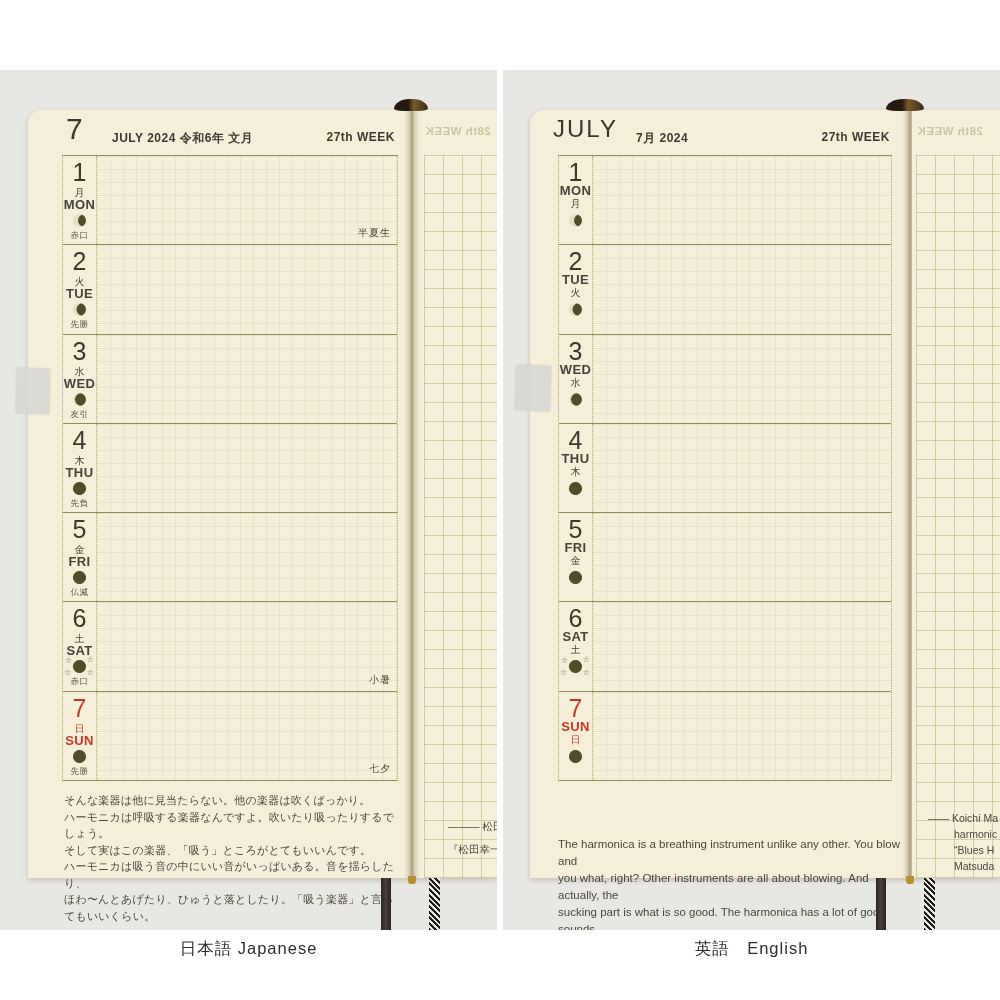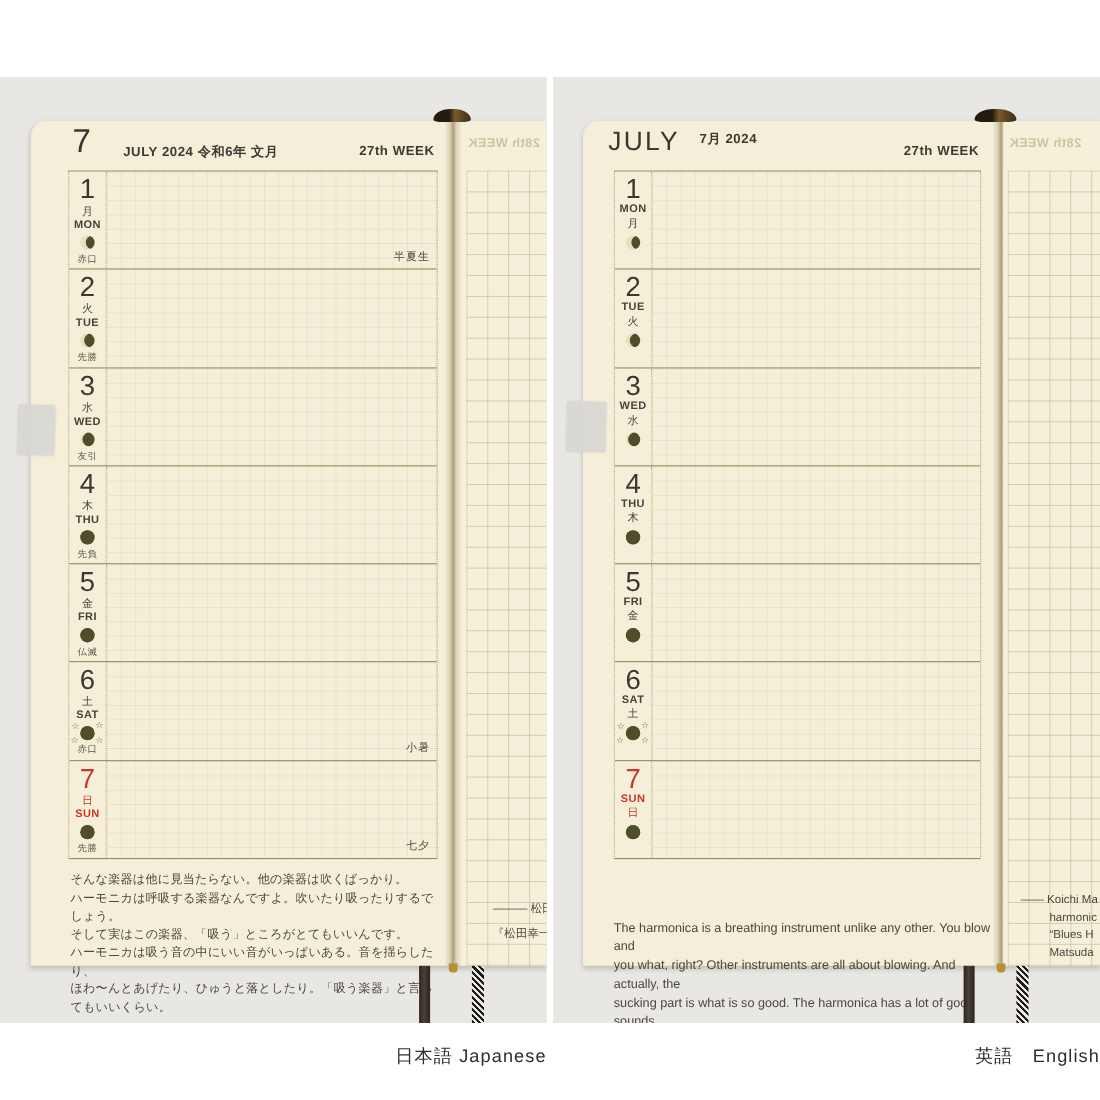--- a/index.html
+++ b/index.html
@@ -24,21 +24,21 @@
               border-top:1px solid #8f8f5e;border-left:1px dotted #aea772;border-right:1px dotted #aea772;}
   .day-row{flex:1;display:flex;border-bottom:1px solid #8f8f5e;position:relative;}
   .day-cell{width:34px;border-right:1px dotted #b5ae7c;display:flex;flex-direction:column;
             align-items:center;padding-top:4px;box-sizing:border-box;}
   .day-content{flex:1;position:relative;
      background-image:linear-gradient(to right, rgba(190,180,125,.20) 1px, transparent 1px),
                       linear-gradient(to bottom, rgba(190,180,125,.20) 1px, transparent 1px);
      background-size:13px 13px;}
   .d-num{font-size:25px;line-height:25px;font-weight:400;color:#3a3931;}
   .d-kanji{font-size:10px;line-height:13px;color:#45443a;margin-top:1px;}
-  .d-en{font-size:10px;line-height:11px;font-weight:700;letter-spacing:.4px;color:#45443a;}
+  .d-en{font-size:13px;line-height:11px;font-weight:700;letter-spacing:.4px;color:#45443a;}
   .d-rokuyo{font-size:8.5px;line-height:11px;color:#55543f;margin-top:2px;letter-spacing:.5px;}
   .red{color:#cb3726 !important;}
   .d-note{position:absolute;right:6px;bottom:4px;font-size:10px;color:#4c4b3a;letter-spacing:1px;}
 
   
   .moon-wrap{position:relative;margin:4px 0 1px;width:13px;height:13px;}
   .moon{display:block;width:13px;height:13px;border-radius:50%;background:#e7dfc0;overflow:hidden;position:relative;}
   .moon i{position:absolute;top:0;left:0;width:13px;height:13px;border-radius:50%;background:#4e4e2a;display:block;}
   .sparkle{position:absolute;font-size:8px;line-height:8px;color:#5c5b33;}
   .sp-tl{left:-8px;top:-3px;} .sp-tr{right:-8px;top:-4px;}
@@ -77,22 +77,22 @@
   .top-ribbon-en{left:383px;width:38px;}
   .ribbon{position:absolute;top:808px;height:52px;}
   .ribbon-solid{width:10px;background:linear-gradient(90deg,#2c241e,#4a403a 45%,#2c241e);}
   .ribbon-check{width:11px;background:repeating-linear-gradient(45deg,#1f1d1a 0 2px,#ece9e4 2px 4px);}
   .rs-jp{left:381px;} .rc-jp{left:429px;}
   .rs-en{left:373px;} .rc-en{left:421px;}
   .gold-tuft{position:absolute;top:806px;width:8px;height:8px;background:#b5922f;border-radius:0 0 45% 45%;}
   .gt-jp{left:408px;} .gt-en{left:403px;}
 
   
-  .caption{position:absolute;top:938px;width:497px;text-align:right;font-size:16.5px;
-           letter-spacing:1px;color:#2f2e2b;margin-top:11px;}
+  .caption{position:absolute;top:938px;width:497px;text-align:center;font-size:16.5px;
+           letter-spacing:1px;color:#2f2e2b;}
   .caption-left{left:0;} .caption-right{left:503px;}
 </style>
 </head>
 <body>
 
 <div class="canvas">
 
   <div class="photo photo-left">
     <div class="page page-jp"></div>
 
@@ -234,21 +234,21 @@
     <div class="top-ribbon top-ribbon-jp"></div>
     <div class="gold-tuft gt-jp"></div>
     <div class="ribbon ribbon-solid rs-jp"></div>
     <div class="ribbon ribbon-check rc-jp"></div>
   </div>
 
   <div class="photo photo-right">
     <div class="page page-en"></div>
 
     <div class="hdr-big" style="left:50px;top:46px;">JULY</div>
-    <div class="hdr-title" style="left:133px;top:48px;">7月 2024</div>
+    <div class="hdr-title" style="left:133px;top:60px;">7月 2024</div>
     <div class="hdr-week" style="left:250px;top:60px;width:137px;">27th WEEK</div>
 
     <div class="week-table" style="left:55px;top:85px;width:332px;height:625px;" id="en-days">
         <div class="day-row">
           <div class="day-cell">
             <div class="d-num">1</div>
             <div class="d-en">MON</div>
             <div class="d-kanji">月</div>
             <span class="moon-wrap">
               <span class="moon">

